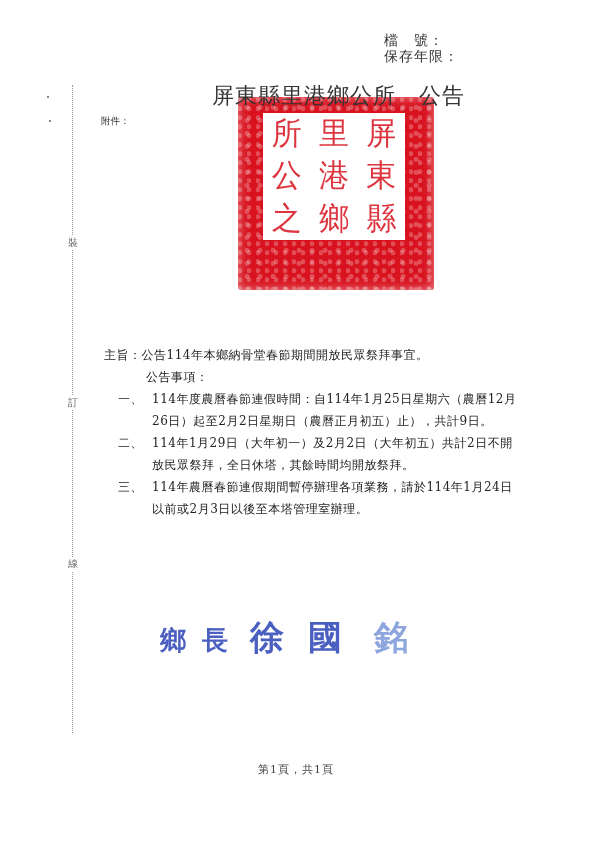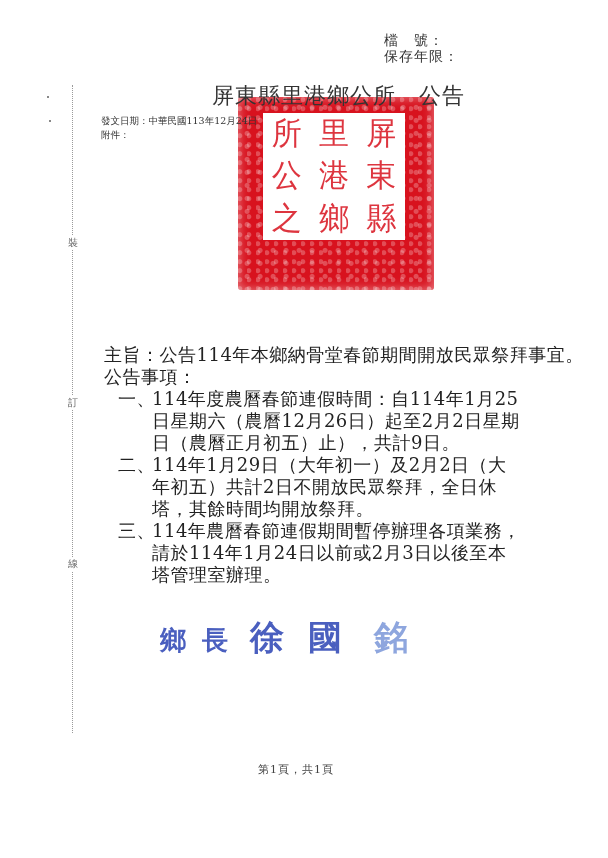--- a/index.html
+++ b/index.html
@@ -22,23 +22,23 @@
              background-image:
                radial-gradient(circle at 20% 30%, rgba(255,255,255,0.25) 0 2px, transparent 3px),
                radial-gradient(circle at 70% 80%, rgba(255,255,255,0.25) 0 2px, transparent 3px);
              background-size: 9px 9px, 13px 13px; }
     .stamp-inner { position: absolute; left: 25px; top: 16px; width: 142px; height: 127px; background: #fff;
                    display: grid; grid-template-columns: repeat(3, 1fr); grid-template-rows: repeat(3, 1fr);
                    font-size: 30px; color: #d8121e; text-align: center; line-height: 42px;
                    font-family: "DejaVu Serif", serif; }
     .stamp-inner span { transform: scaleY(1.05); opacity: 0.85; }
 
-    .body { left: 104px; top: 344px; width: 420px; font-size: 18px; color: #222; line-height: 22px; letter-spacing: 0.5px; }
+    .body { left: 104px; top: 344px; width: 420px; font-size: 12px; color: #222; line-height: 22px; letter-spacing: 0.5px; }
     .subject { white-space: nowrap; }
-    .items-head { white-space: nowrap; }
+    .items-head { white-space: nowrap; margin-left: 42px; }
     .item { display: flex; margin-left: 14px; }
     .item .num { width: 34px; flex: 0 0 34px; }
     .item .text { flex: 1; width: 362px; }
 
     .signature { left: 160px; top: 615px; font-size: 34px; color: #4a5fbf; white-space: nowrap;
                  font-family: Liberation Sans, sans-serif; font-weight: bold; letter-spacing: 2px; }
     .signature .sm { font-size: 26px; }
     .signature .faded { color: #8ea6de; }
 
     .footer { left: 258px; top: 762px; font-size: 11px; color: #444; white-space: nowrap; letter-spacing: 1px; }
@@ -55,21 +55,20 @@
 <div class="abs dot" style="left:49px;top:120px;"></div>
 
 <div class="abs binding"></div>
 <div class="abs bind-char" style="top:236px;">裝</div>
 <div class="abs bind-char" style="top:396px;">訂</div>
 <div class="abs bind-char" style="top:557px;">線</div>
 
 <div class="abs title">屏東縣里港鄉公所　公告</div>
 
 <div class="abs meta">
-  <div>發文日期：中華民國113年12月24日</div>
   <div>附件：</div>
 </div>
 
 <div class="abs stamp">
   <div class="stamp-inner">
     <span>所</span>
     <span>里</span>
     <span>屏</span>
     <span>公</span>
     <span>港</span>

